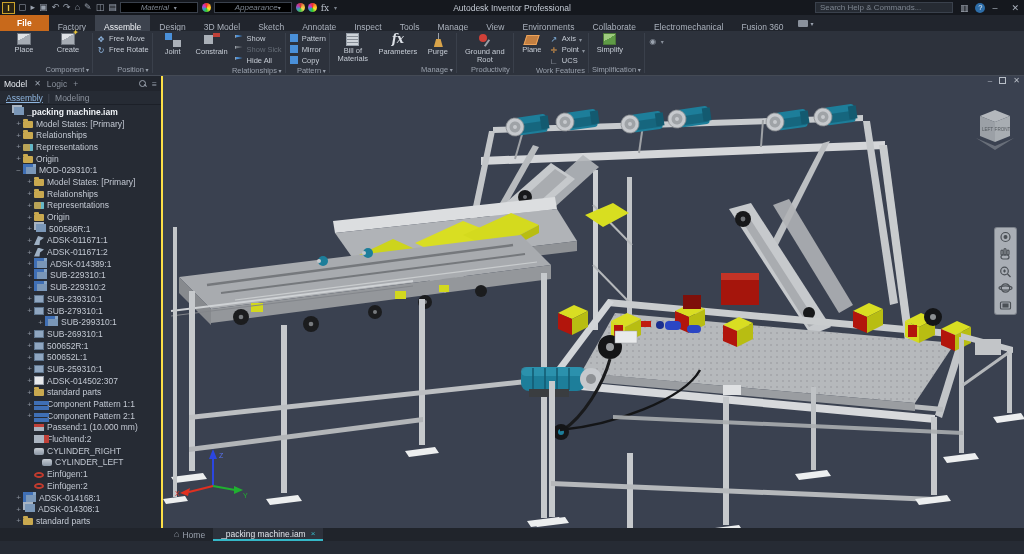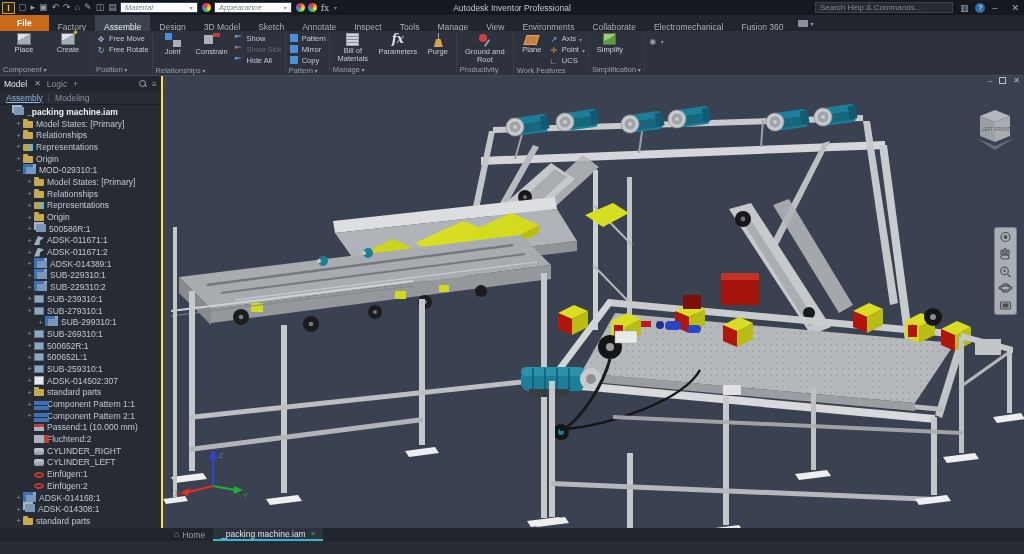--- a/index.html
+++ b/index.html
@@ -4,21 +4,21 @@
 <style>
   html,body{margin:0;padding:0;background:#14171d;}
   *{box-sizing:border-box;font-family:"Liberation Sans","DejaVu Sans",sans-serif;}
   #app{position:relative;width:1024px;height:554px;overflow:hidden;background:#262b34;user-select:none;}
 
   
   .titlebar{position:absolute;left:0;top:0;width:1024px;height:15px;background:#15181e;display:flex;align-items:center;color:#aab1bc;font-size:8.5px;}
   .app-logo{width:13px;height:12px;margin:0 3px 0 2px;border:1px solid #caa22a;color:#e8c341;font-weight:bold;font-size:9px;line-height:10px;text-align:center;background:#2a2414;}
   .qat{display:flex;align-items:center;gap:4px;}
   .qat .qi{color:#9aa2ae;font-size:9px;line-height:13px;}
-  .qsel{width:78px;height:11px;background:#ffffff;border:1px solid #3a414c;color:#7c London;display:flex;align-items:center;justify-content:space-between;padding:0 4px;margin-left:3px;}
+  .qsel{width:78px;height:11px;background:#000000;border:1px solid #3a414c;color:#7c London;display:flex;align-items:center;justify-content:space-between;padding:0 20px;margin-left:3px;}
   .qsel .qtxt{color:#7d8590;font-style:italic;font-size:8px;}
   .qsel .qcaret{font-size:6px;color:#8a919c;}
   .sphere{width:9px;height:9px;border-radius:50%;background:conic-gradient(#e33,#fa2,#ffde33,#3c3,#39c,#c3c,#e33);}
   .sphere.dim{filter:saturate(.8);}
   .fxg{font-size:9px;color:#b8bec8;font-family:"DejaVu Serif",serif;}
   .title-center{position:absolute;left:0;right:0;text-align:center;color:#c3c9d3;font-size:8.5px;pointer-events:none;}
   .tb-right{margin-left:auto;display:flex;align-items:center;gap:7px;padding-right:5px;}
   .searchbox{width:138px;height:11px;background:#262b33;border:1px solid #3a414c;color:#8a919c;font-size:8px;padding:0 4px;}
   .searchbox::placeholder{color:#7d8590;}
   .wbtn{color:#aab1bc;font-size:9px;line-height:12px;}
@@ -31,21 +31,21 @@
   .rtab.active{background:#3d434e;color:#eef1f5;}
   .addin-ic{display:flex;align-items:center;gap:2px;margin-left:6px;color:#9aa2ae;}
   .addin-ic .cam{width:10px;height:7px;background:#8a919c;border-radius:1px;}
   .addin-ic .qcaret{font-size:6px;}
 
   
   .ribbon{position:absolute;left:0;top:31px;width:1024px;height:45px;background:#2d323c;border-bottom:1px solid #444a55;display:flex;}
   .rgroup{display:flex;flex-direction:column;padding:1px 3px 0;}
   .rsep{width:1px;background:#3a404b;margin:2px 0;}
   .rbody{display:flex;flex:1;align-items:flex-start;gap:2px;}
-  .rfoot{font-size:7.5px;color:#99a0ac;text-align:left;line-height:10px;height:10px;}
+  .rfoot{font-size:7.5px;color:#99a0ac;text-align:right;line-height:10px;height:10px;}
   .rfoot.has-caret:after{content:" ▾";font-size:6px;}
   .rbtn{display:flex;flex-direction:column;align-items:center;color:#c6ccd5;}
   .rbtn.big{width:42px;}
   .rbtn .rlab{font-size:7.5px;line-height:8px;text-align:center;margin-top:1px;}
   .rcol{display:flex;flex-direction:column;justify-content:flex-start;gap:1px;padding-top:2px;}
   .rbtn.small{flex-direction:row;gap:3px;align-items:center;height:10px;}
   .rbtn.small .rlab{margin-top:0;white-space:nowrap;}
   .rbtn.disabled{color:#646b75;}
   
   .ric{position:relative;display:block;width:16px;height:14px;margin-top:1px;}
@@ -507,21 +507,21 @@
         <div class="trow" style="padding-left: 25px;">
           <span class="texp"></span>
           <span class="ti flush"></span>
           <span class="tlabel">Fluchtend:2</span>
         </div>
         <div class="trow" style="padding-left: 25px;">
           <span class="texp"></span>
           <span class="ti cyl"></span>
           <span class="tlabel">CYLINDER_RIGHT</span>
         </div>
-        <div class="trow" style="padding-left: 25px;">
+        <div class="trow" style="padding-left: 25px; margin-left: 8px;">
           <span class="texp"></span>
           <span class="ti cyl"></span>
           <span class="tlabel">CYLINDER_LEFT</span>
         </div>
         <div class="trow" style="padding-left: 25px;">
           <span class="texp"></span>
           <span class="ti ins"></span>
           <span class="tlabel">Einfügen:1</span>
         </div>
         <div class="trow" style="padding-left: 25px;">

